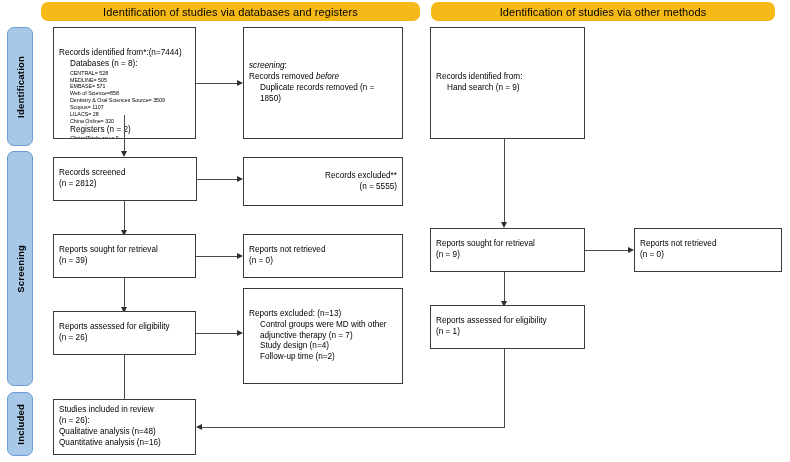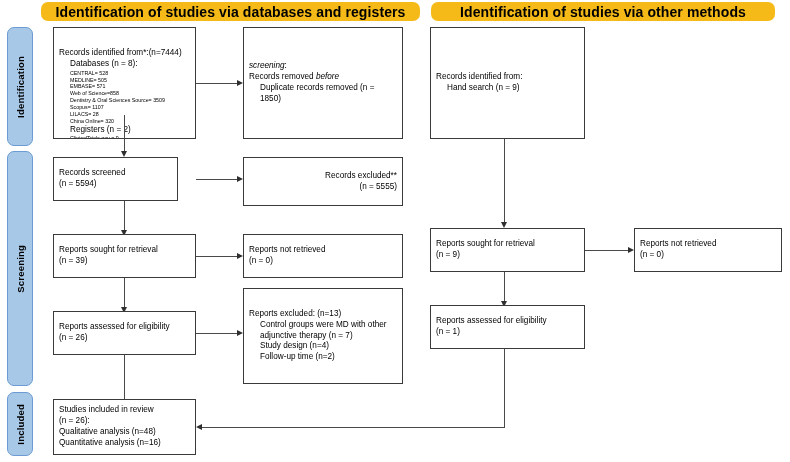--- a/index.html
+++ b/index.html
@@ -16,22 +16,22 @@
     color: #000000;
     -webkit-font-smoothing: antialiased;
   }
 
   
   .banner {
     position: absolute;
     background: #F5BA18;
     border-radius: 7px;
     color: #000;
-    font-weight: bold;
-    font-size: 14px;
+    font-weight: normal;
+    font-size: 11px;
     display: flex;
     align-items: center;
     justify-content: center;
     text-align: center;
     letter-spacing: 0.1px;
   }
 
   
   .stagebar {
     position: absolute;
@@ -149,23 +149,23 @@
 <div class="arrow-r" style="left:237px; top:79.5px;"></div>
 
 <div class="vline" style="left:124px; top:115px; height:36px;"></div>
 <div class="arrow-d" style="left:120.5px; top:151px;"></div>
 
 <div class="fbox vcenter" style="left:430px; top:27px; width:155px; height:112px;">
   <span class="ln">Records identified from:</span>
   <span class="hang">Hand search (n = 9)</span>
 </div>
 
-<div class="fbox vcenter" style="left:53px; top:157px; width:125px; height:44px;">
+<div class="fbox vcenter" style="left:53px; top:157px; width:144px; height:44px;">
   <span class="ln">Records screened</span>
-  <span class="ln">(n = 5594)</span>
+  <span class="ln">(n = 2812)</span>
 </div>
 
 <div class="fbox vcenter" style="left:243px; top:157px; width:160px; height:49px;align-items:flex-end;">
   <span class="ln">Records excluded**</span>
   <span class="ln">(n = 5555)</span>
 </div>
 
 <div class="hline" style="left:196px; top:179px; width:41px;"></div>
 <div class="arrow-r" style="left:237px; top:175.5px;"></div>
 

